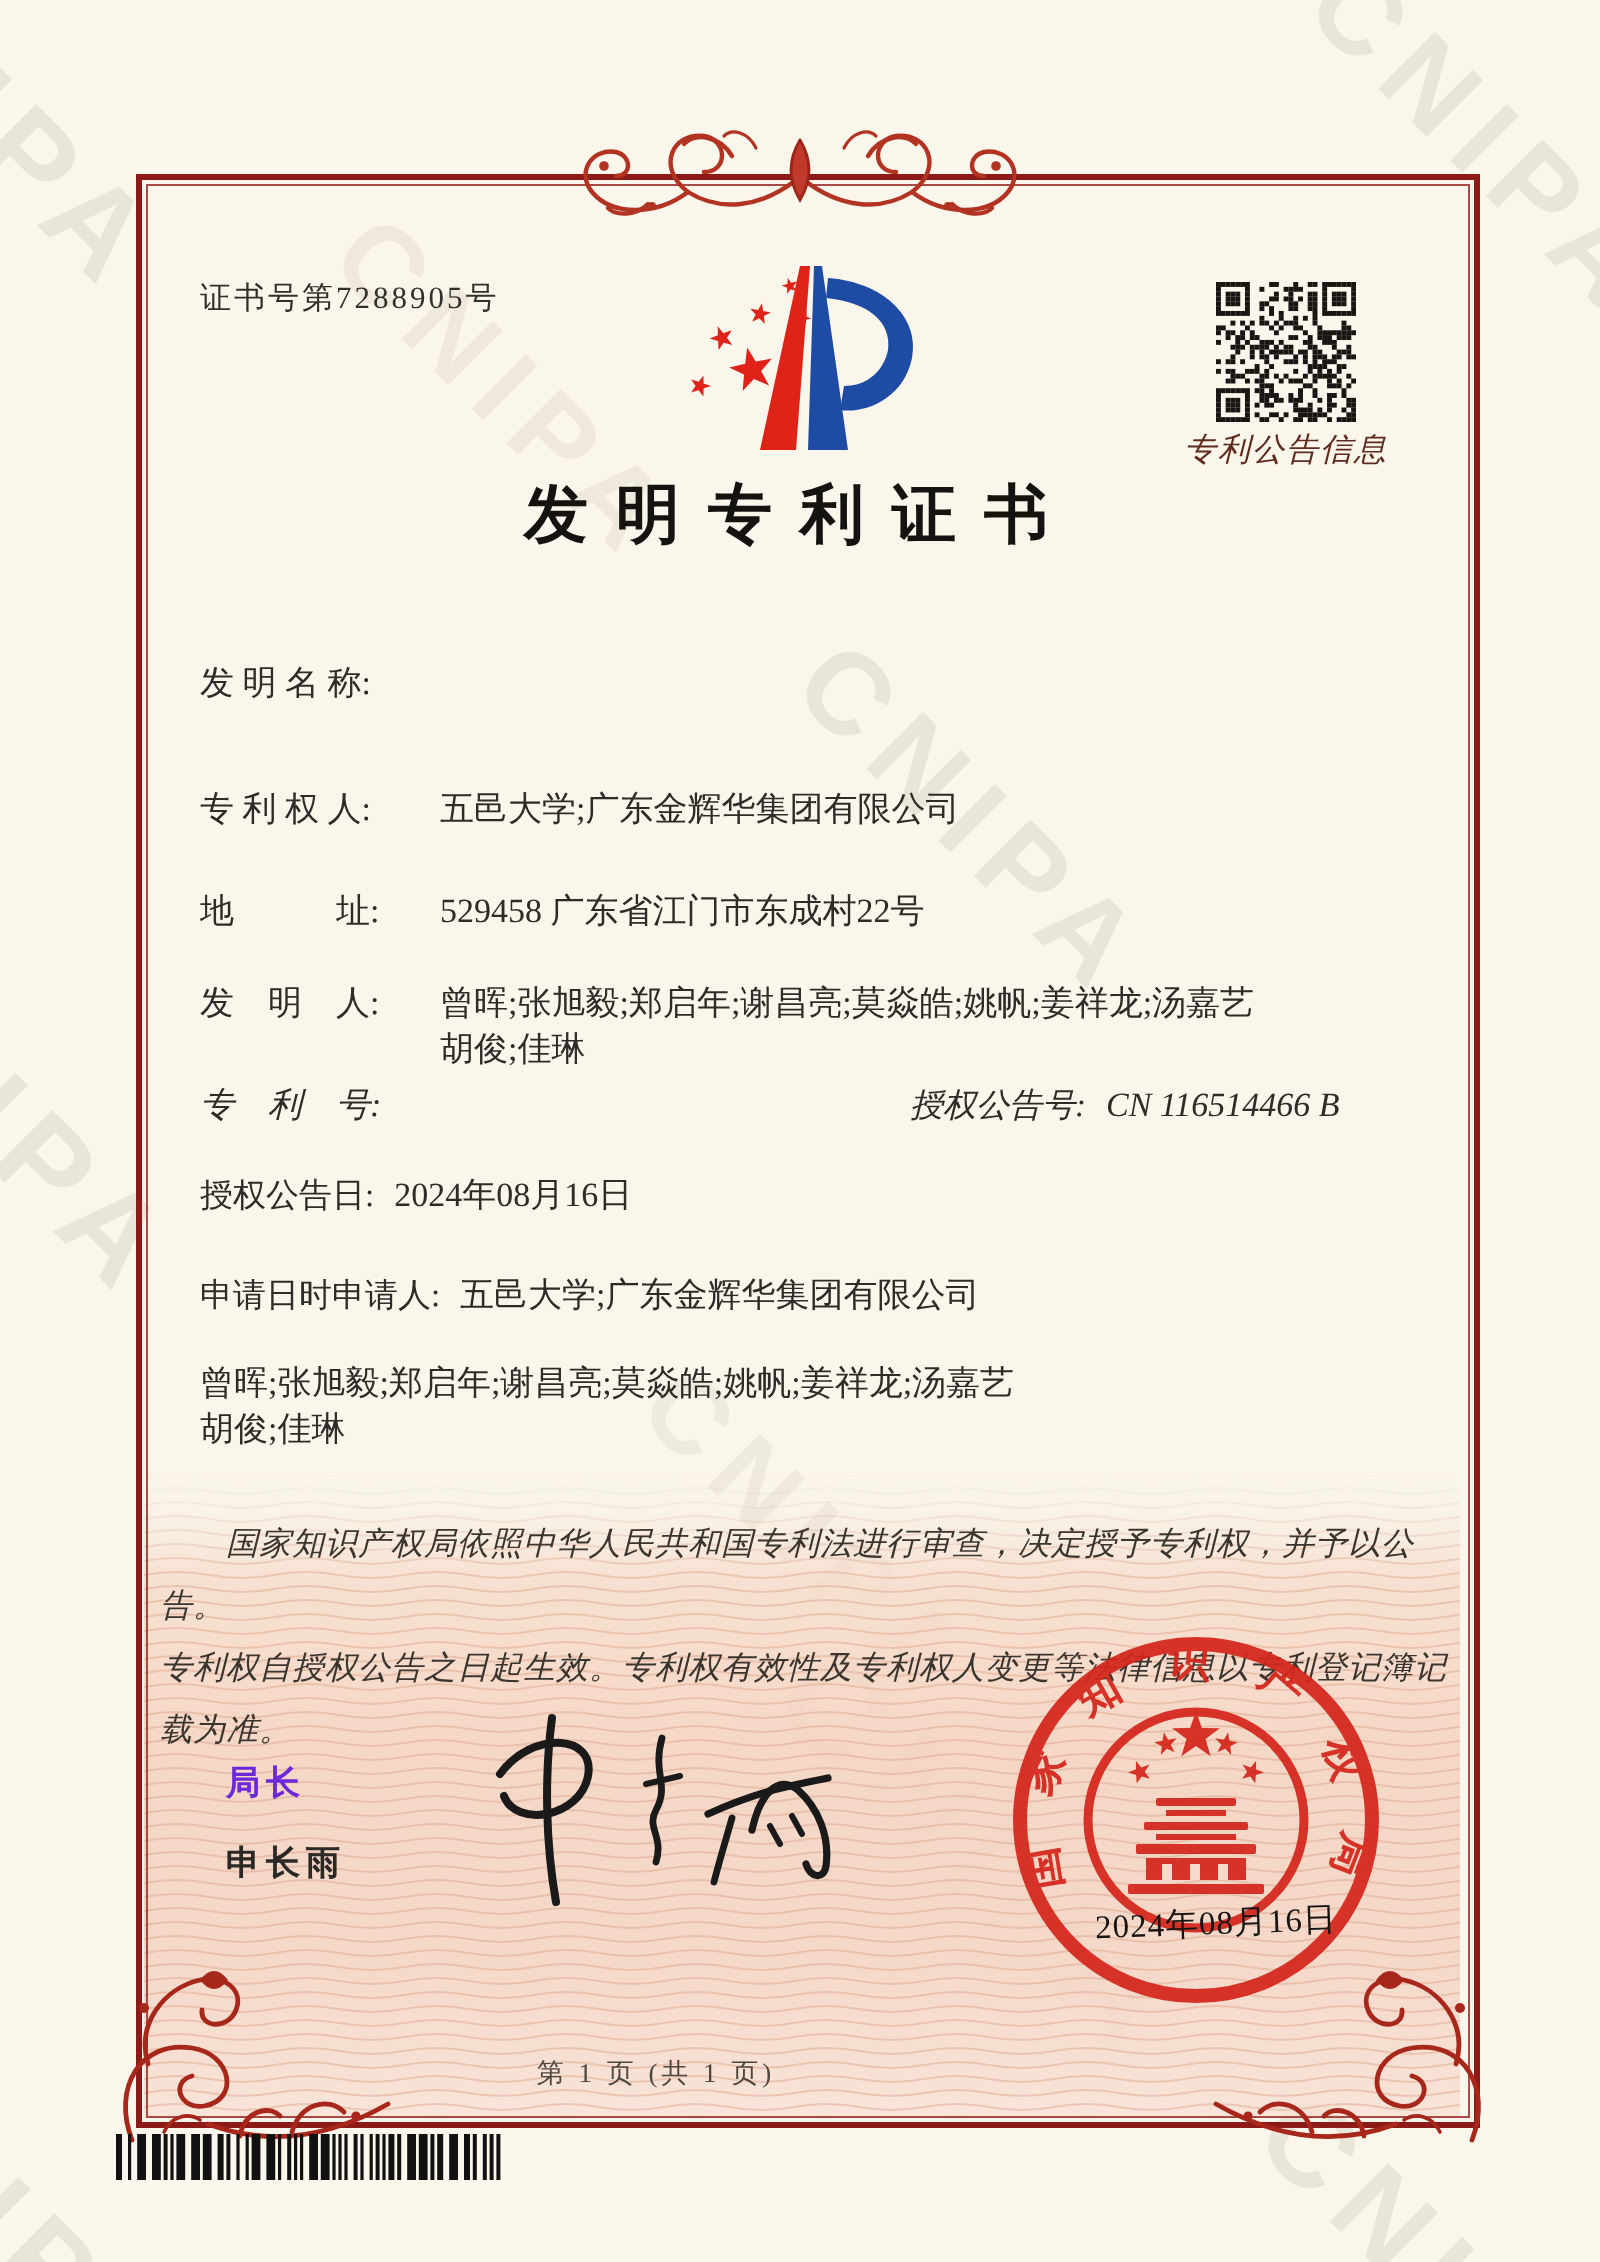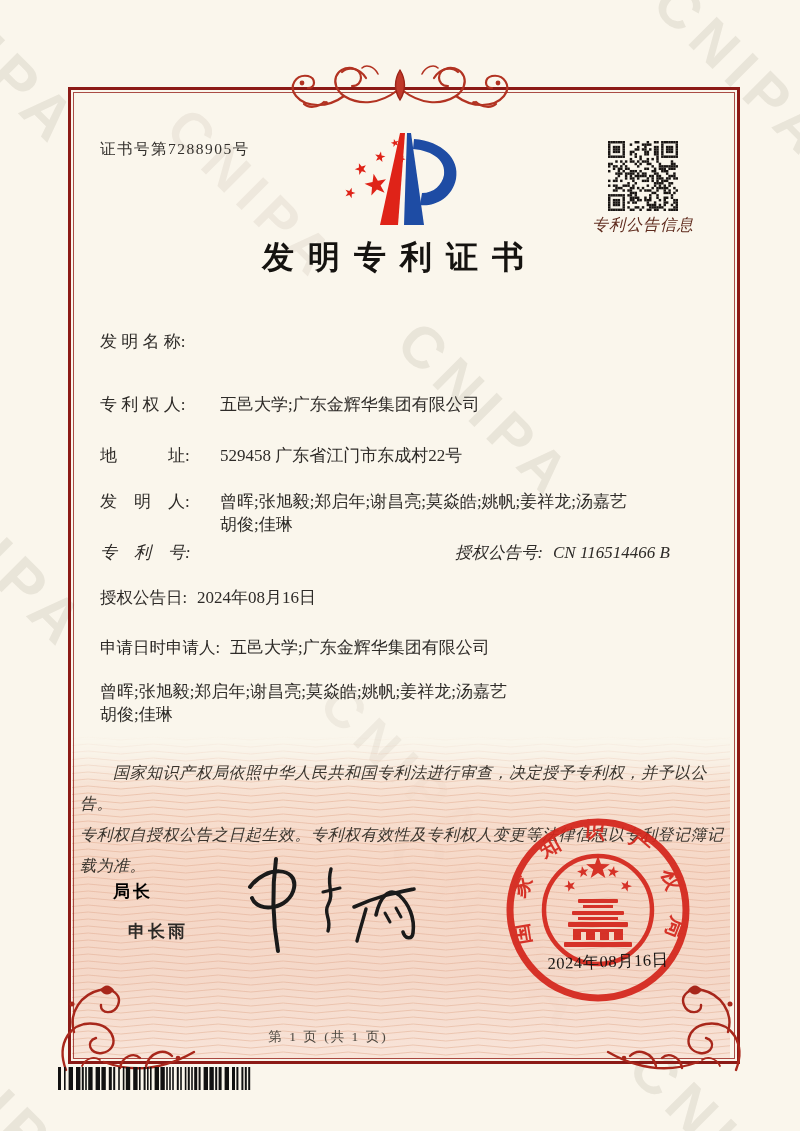--- a/index.html
+++ b/index.html
@@ -73,22 +73,22 @@
   .col1{width:355px;}
   
   .statement{
     position:absolute;left:80px;top:757px;width:648px;z-index:4;
     font-size:16px;line-height:31px;font-style:italic;
     color:#3a352e;white-space:pre-line;letter-spacing:.5px;
   }
   
   .signer-title{position:absolute;left:113px;top:880px;z-index:4;
     font-family:Liberation Serif, serif;
-    font-weight:bold;font-size:17px;letter-spacing:3px;color:#000000;}
-  .signer-name{position:absolute;left:128px;top:920px;z-index:4;
+    font-weight:bold;font-size:17px;letter-spacing:3px;color:#6d28d9;}
+  .signer-name{position:absolute;left:113px;top:920px;z-index:4;
     font-family:"Liberation Sans","DejaVu Sans",sans-serif;
     font-weight:bold;font-size:17px;letter-spacing:3px;color:#2b2926;}
   .signature{position:absolute;left:228px;top:843px;z-index:4;}
   
   .seal{position:absolute;left:488px;top:800px;z-index:5;opacity:.93;}
   .seal-date{
     position:absolute;left:538px;top:951px;width:140px;z-index:6;
     text-align:center;font-size:16.5px;color:#171513;
     transform:rotate(-2deg);letter-spacing:.5px;
   }

